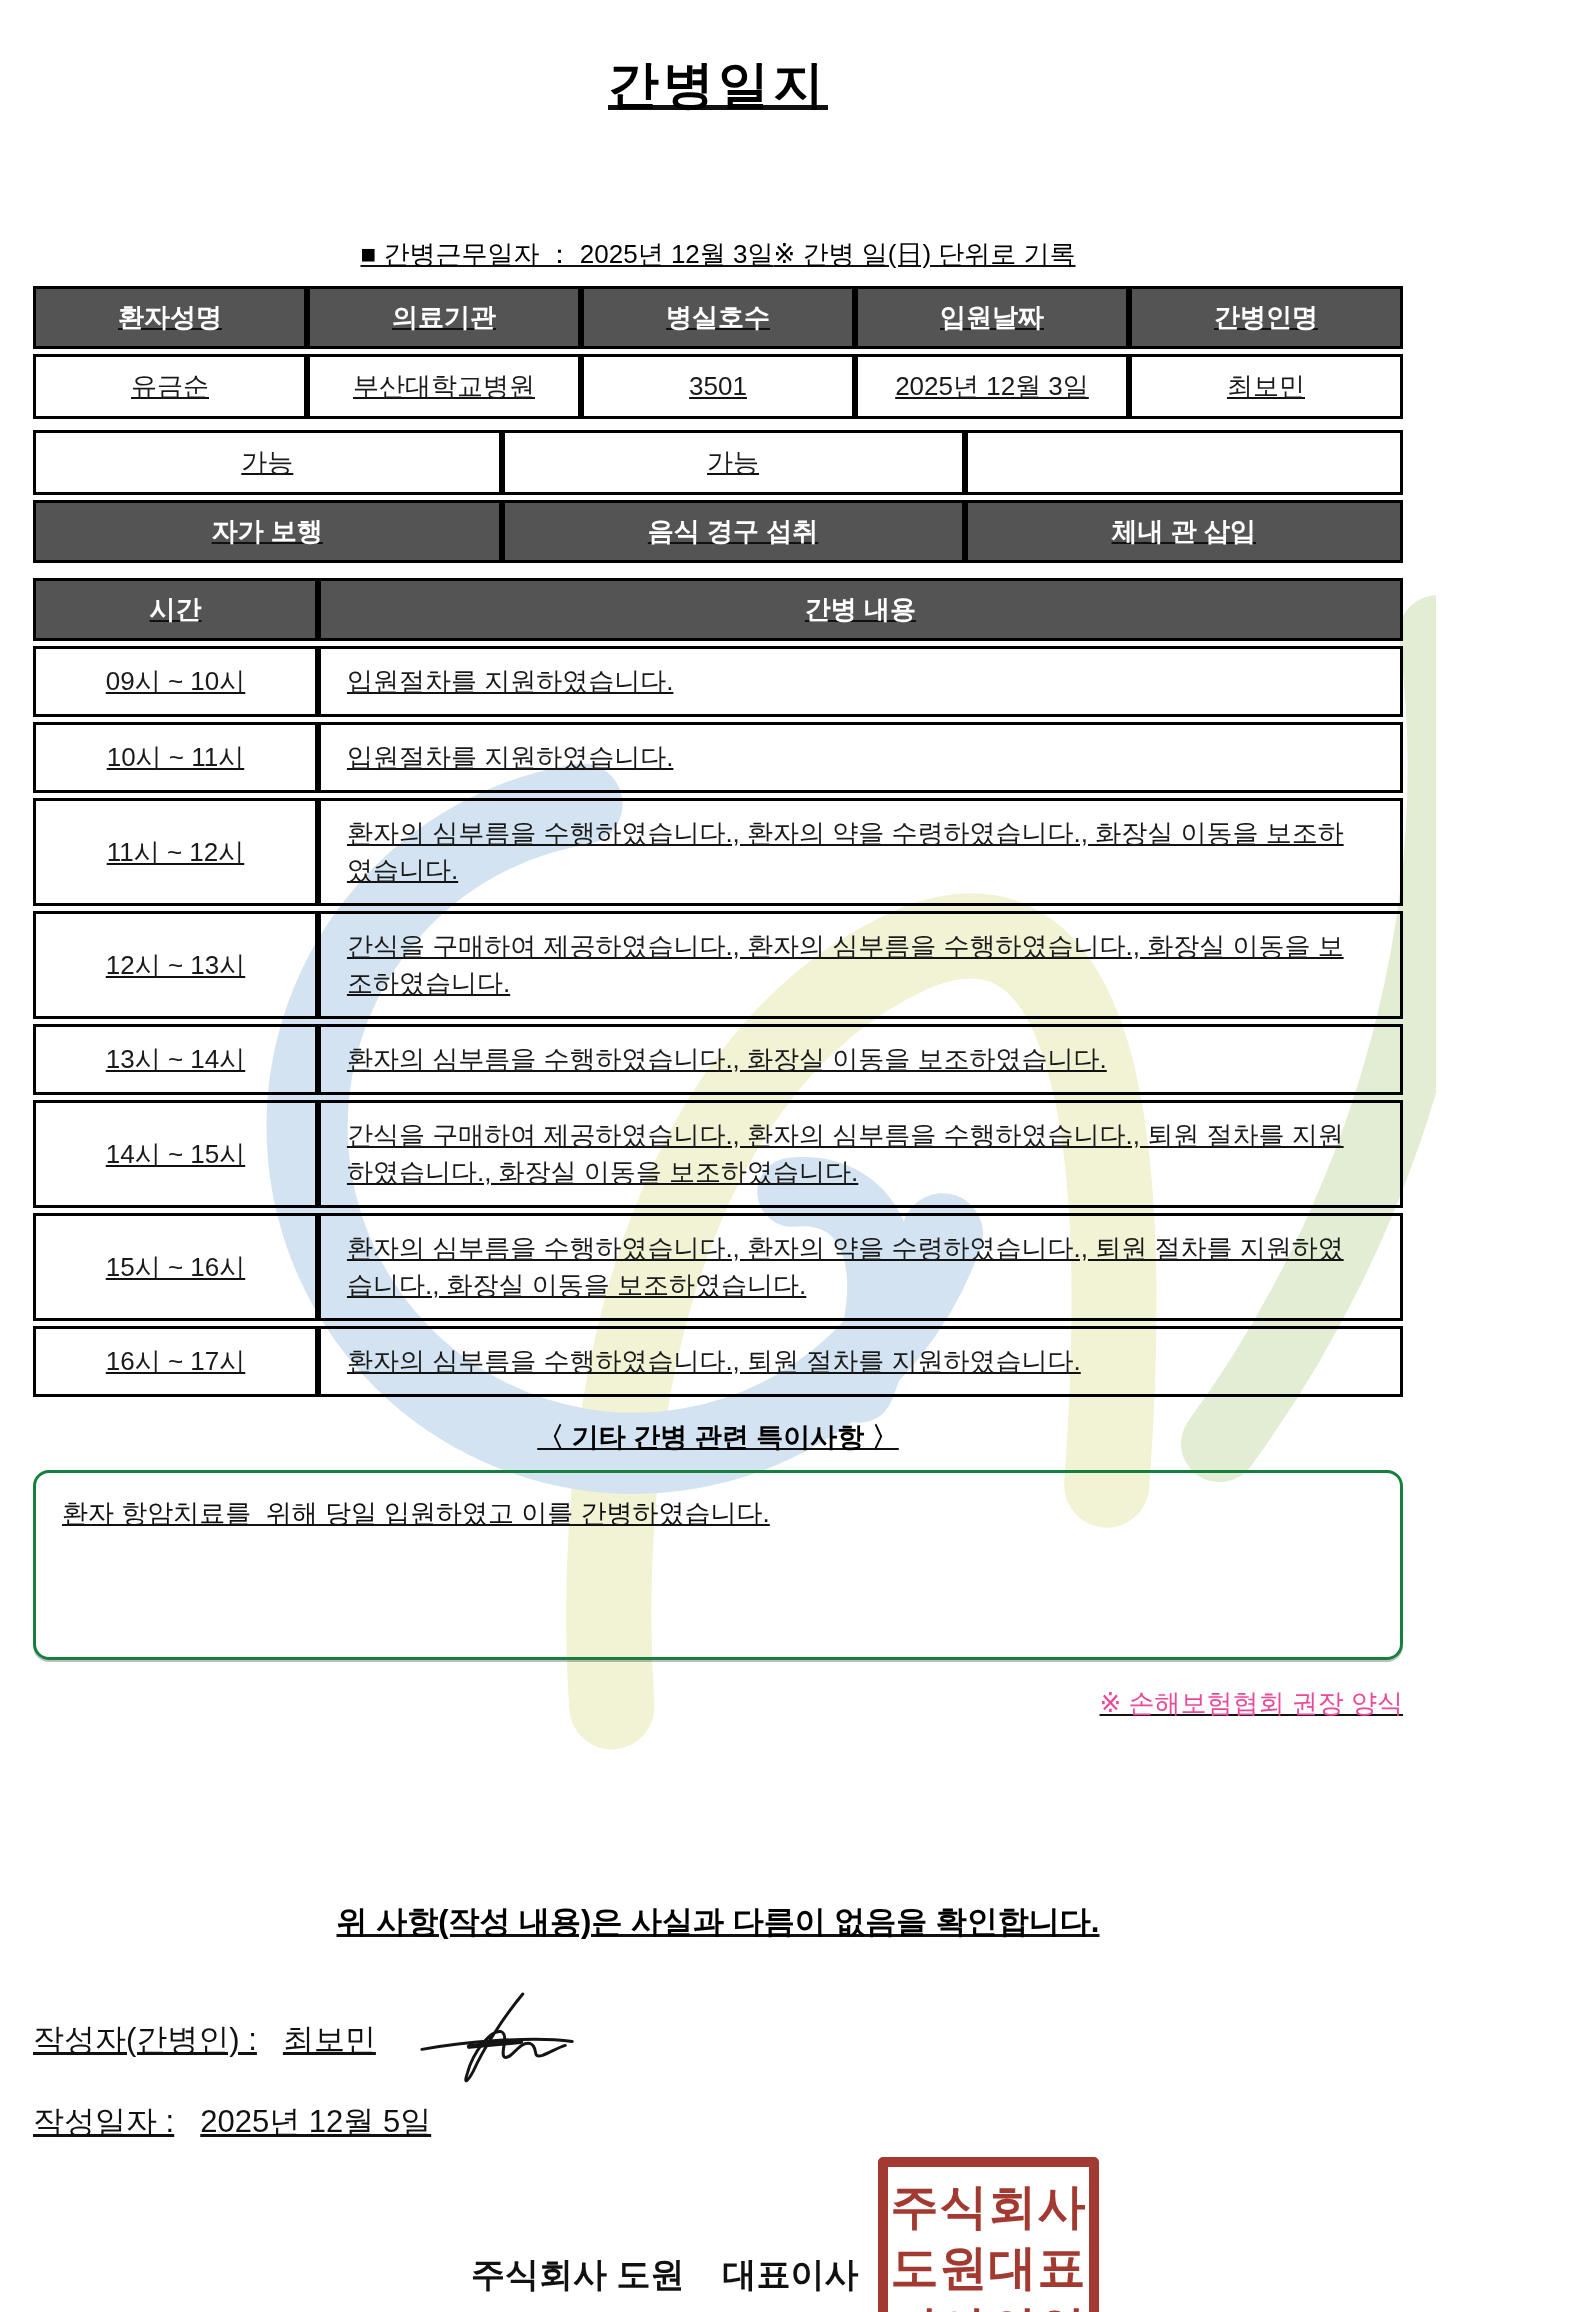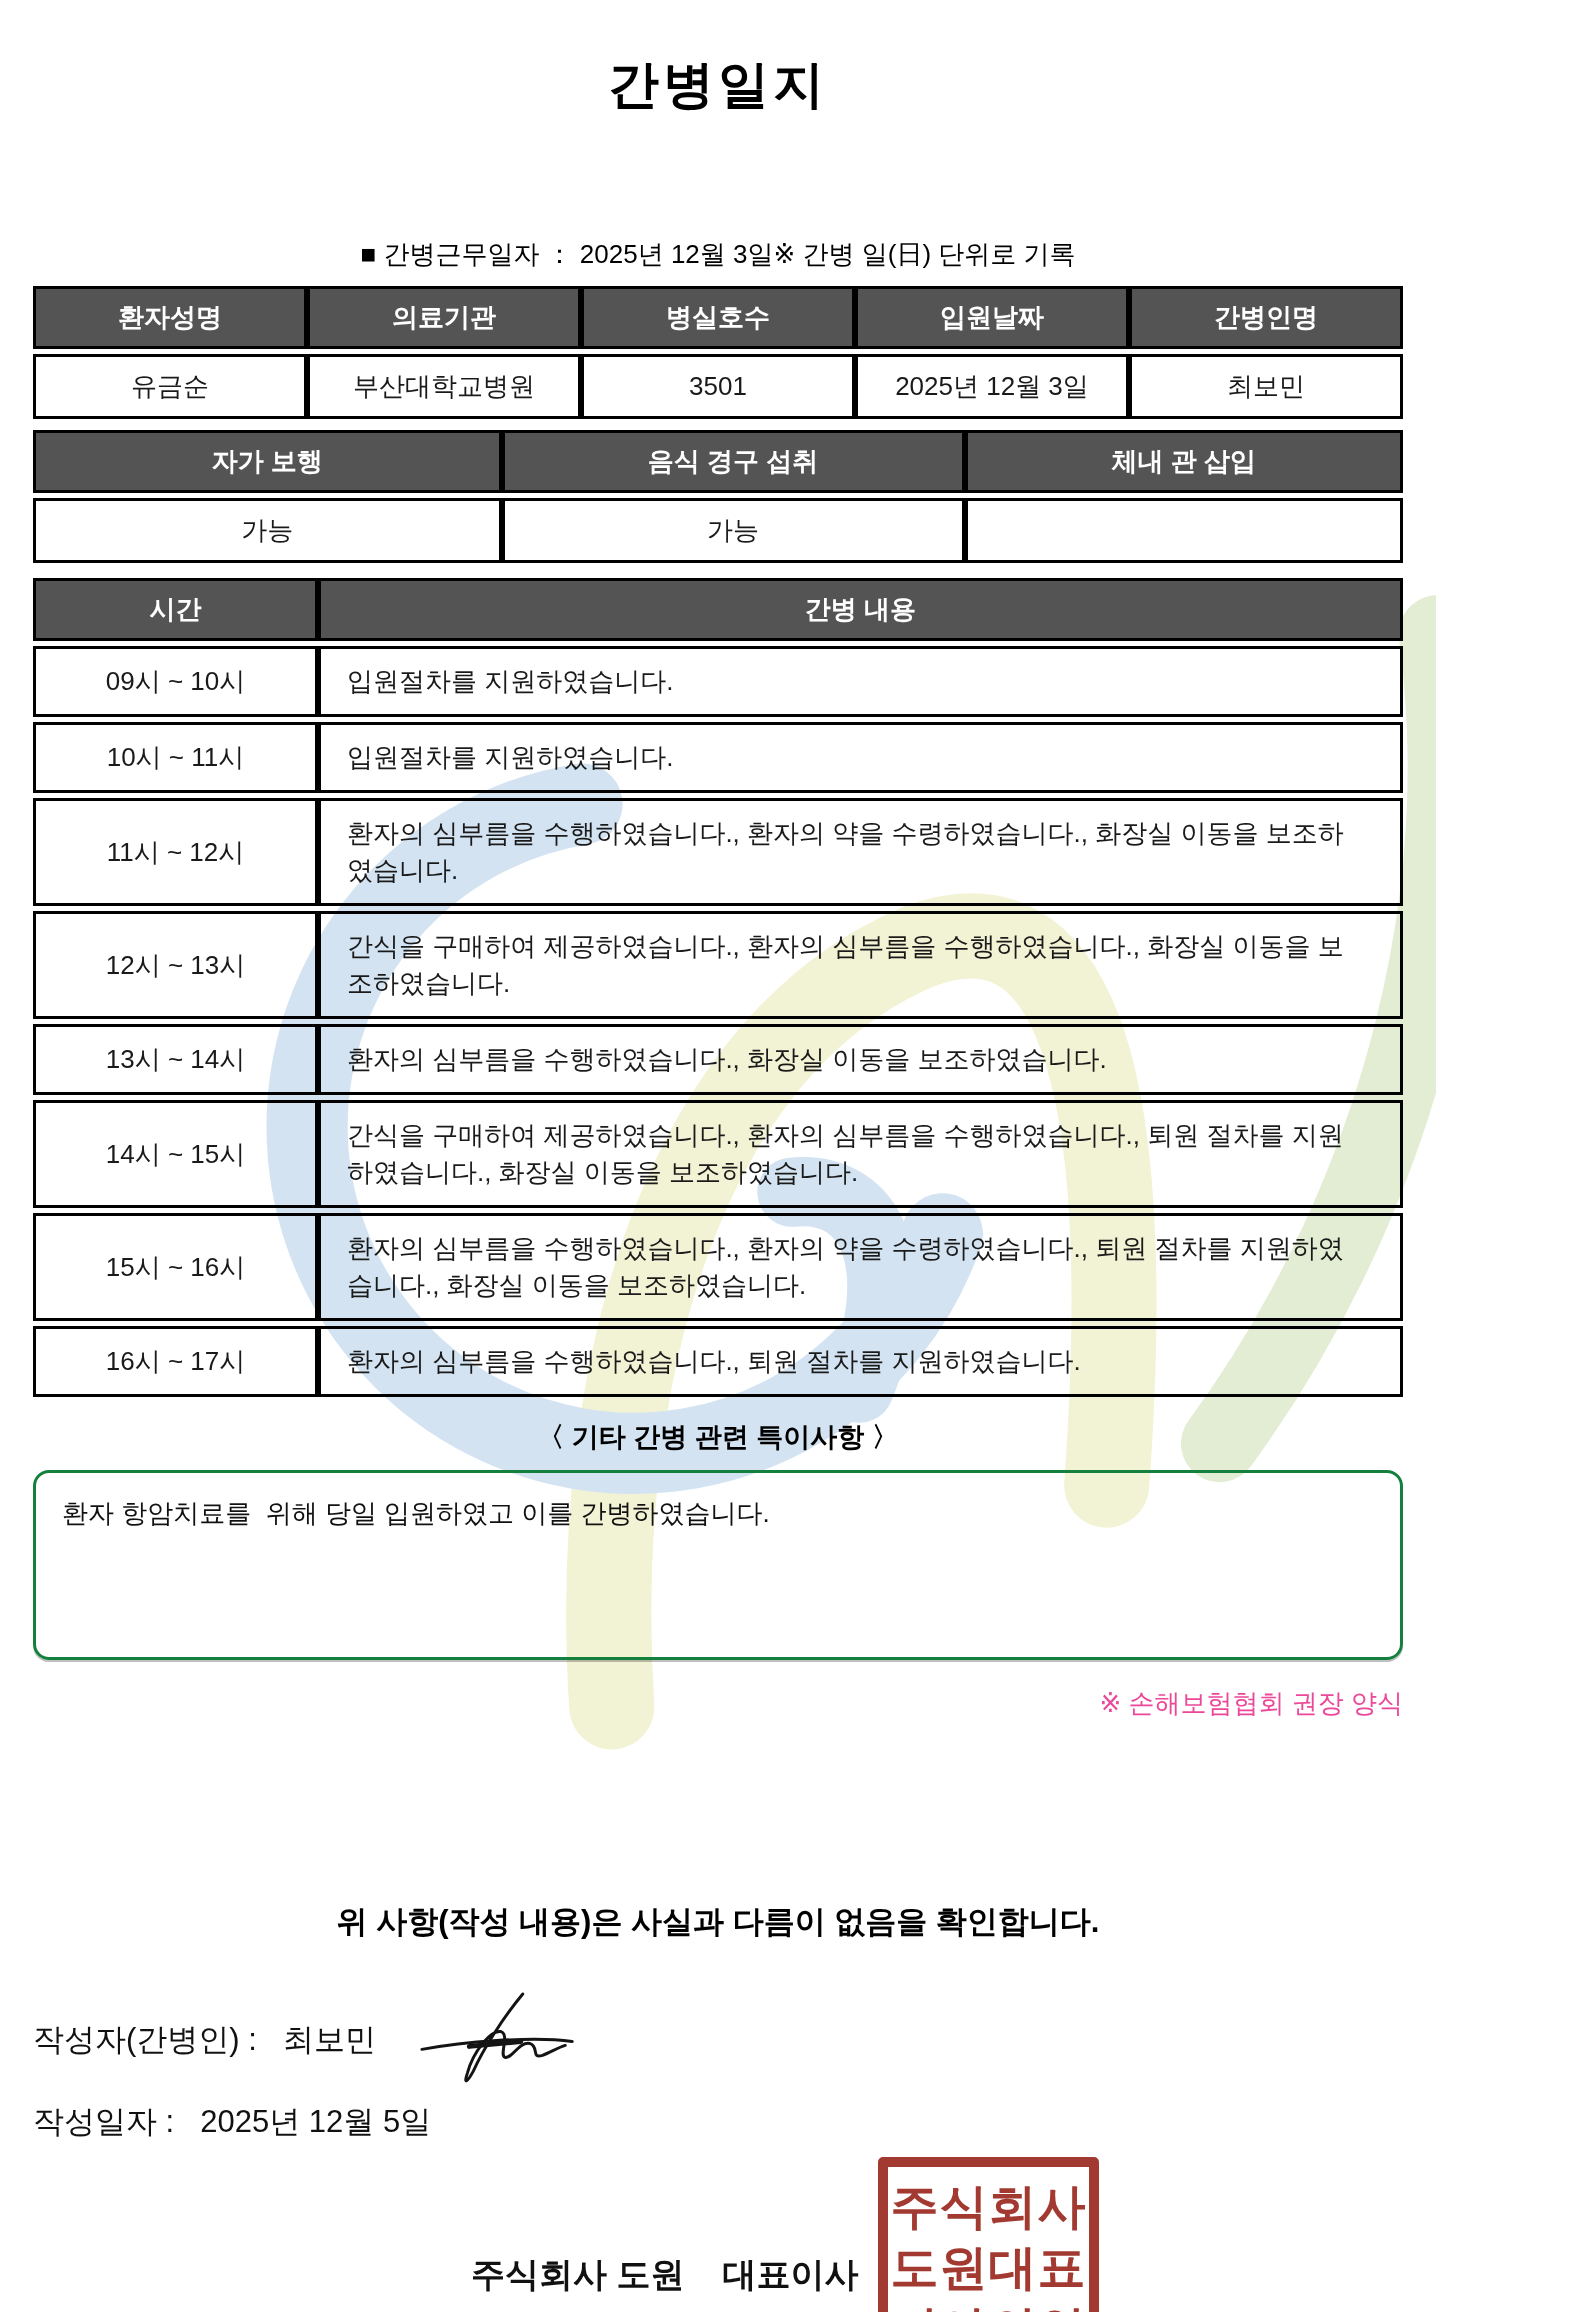--- a/index.html
+++ b/index.html
@@ -7,20 +7,21 @@
   body {
     font-family: "Liberation Sans", "DejaVu Sans", sans-serif;
     color: #111;
   }
   .page {
     position: relative;
     width: 1436px;
     height: 2313px;
     background: #fff;
     overflow: hidden;
+    text-decoration: underline;
   }
   .watermark {
     position: absolute;
     top: 0; left: 0;
     z-index: 0;
     pointer-events: none;
   }
   .content {
     position: relative;
     z-index: 1;
@@ -213,28 +214,28 @@
       </table>
 
     <table class="tbl-status">
       <colgroup>
           <col style="width:34.2%">
           <col style="width:33.8%">
           <col style="width:32%">
         </colgroup>
       <tbody>
           <tr>
+        <td>가능</td>
+        <td>가능</td>
+        <td></td>
+      </tr>
+      <tr>
         <th>자가 보행</th>
         <th>음식 경구 섭취</th>
         <th>체내 관 삽입</th>
-      </tr>
-      <tr>
-        <td>가능</td>
-        <td>가능</td>
-        <td></td>
       </tr>
     </tbody>
       </table>
 
     <table class="tbl-care">
       <colgroup>
           <col class="col-time">
           <col>
         </colgroup>
       <tbody>

